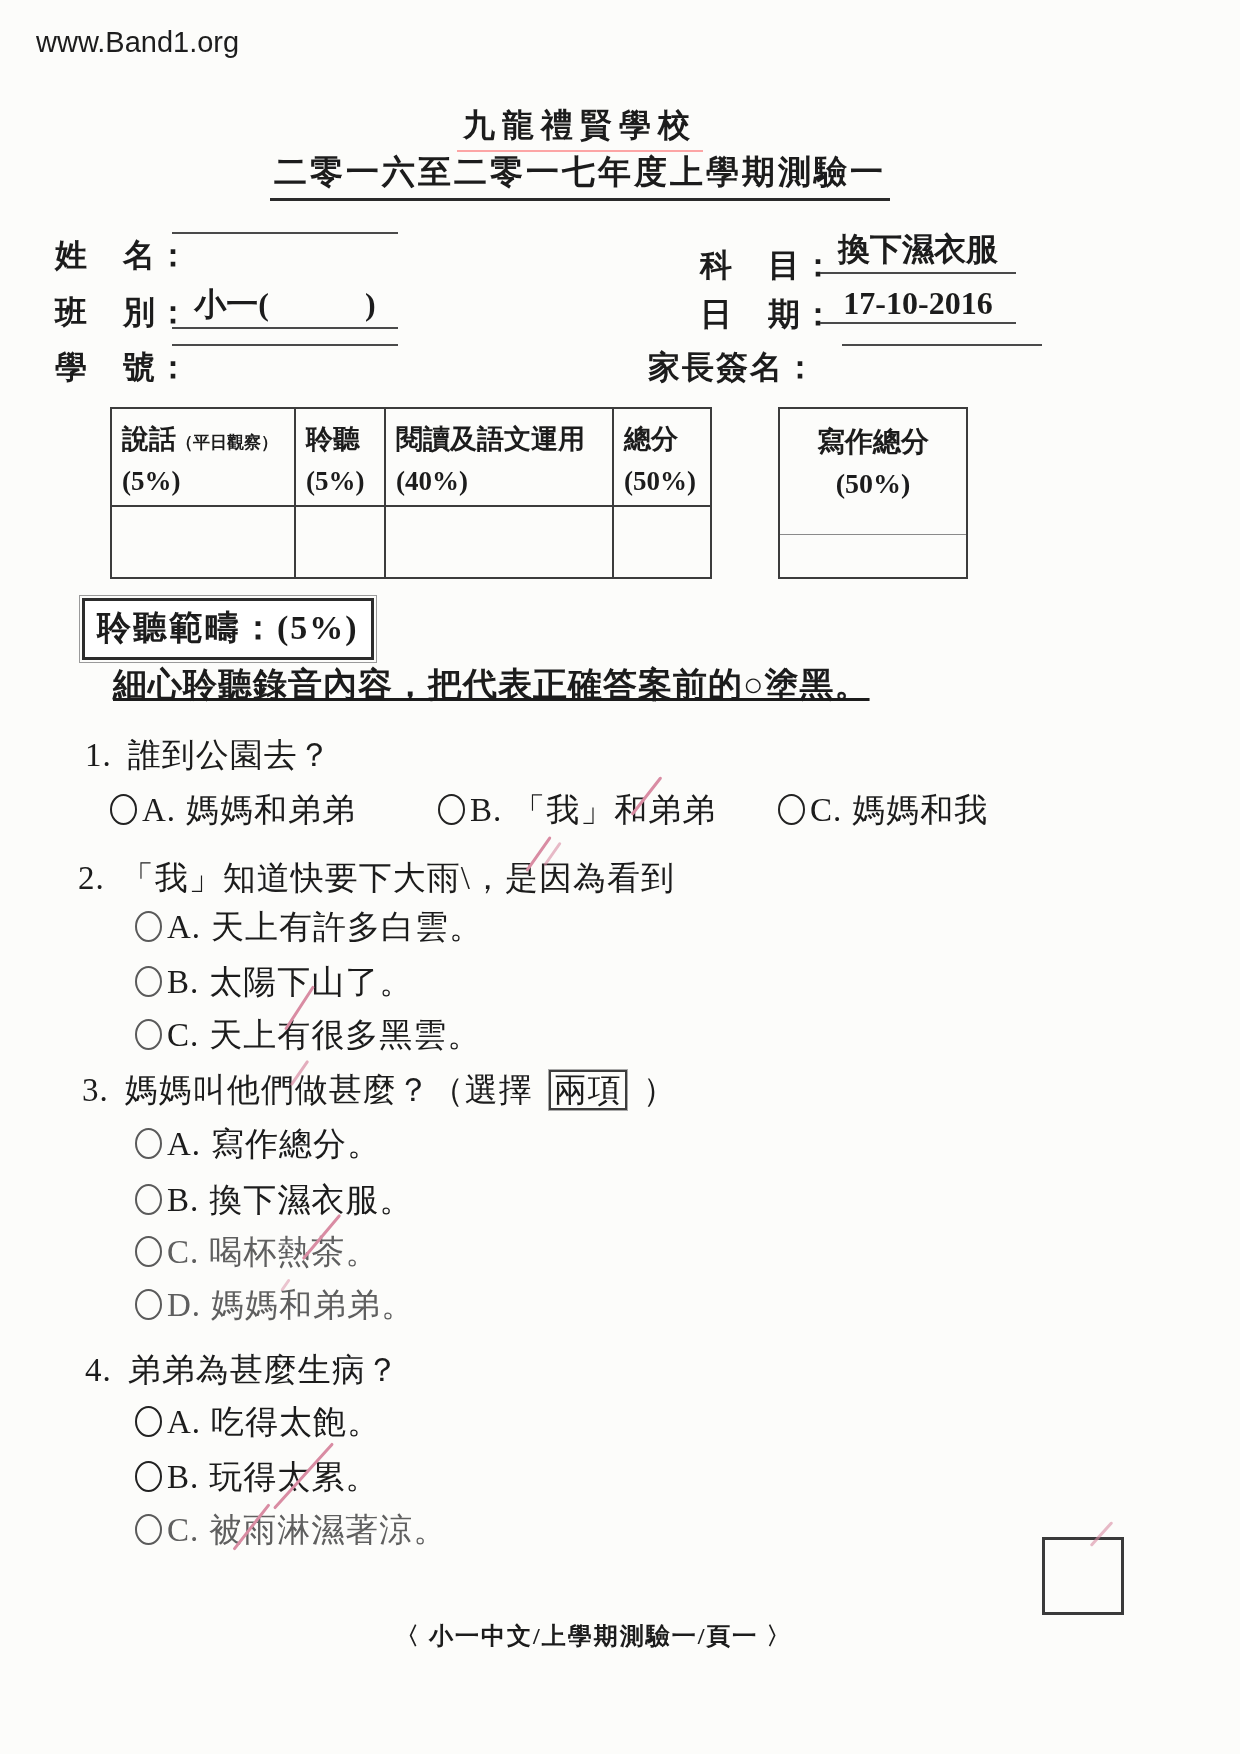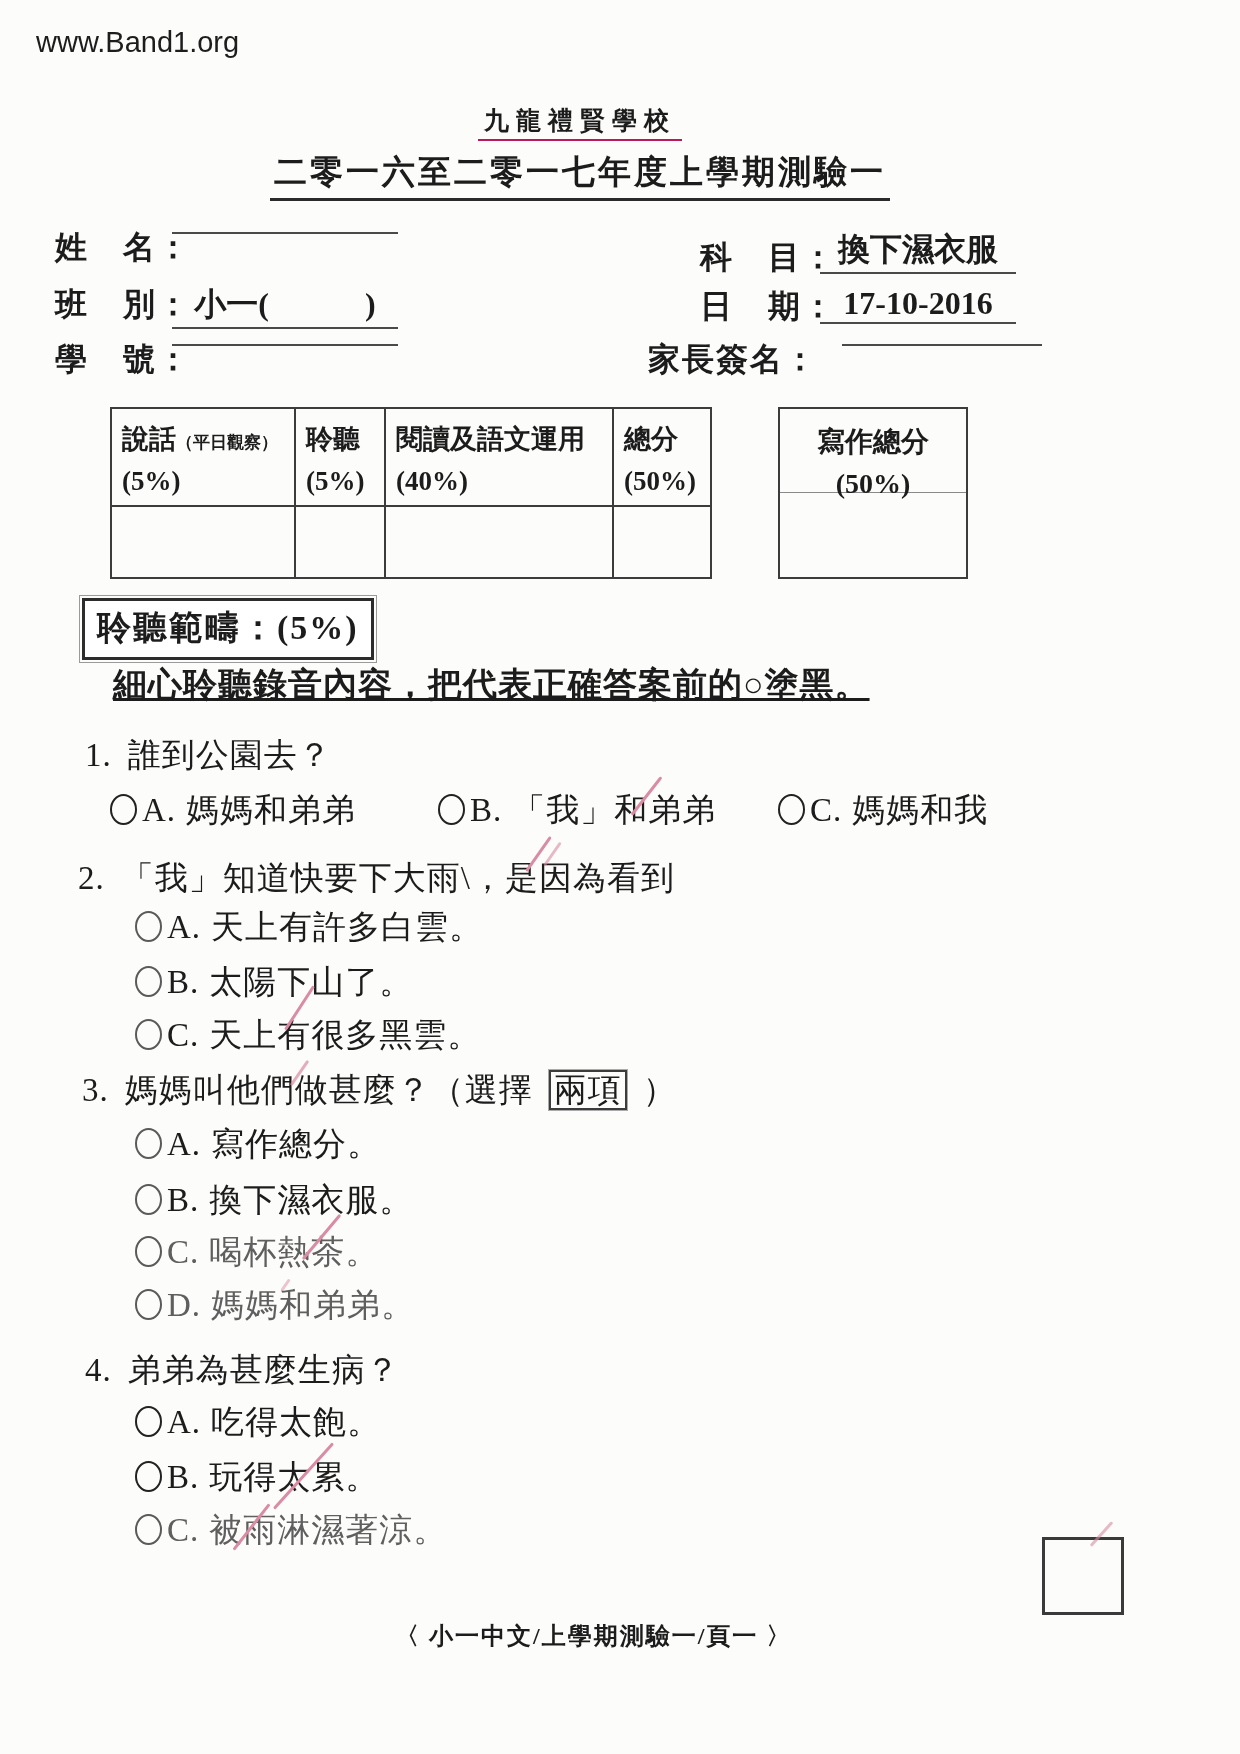--- a/index.html
+++ b/index.html
@@ -5,33 +5,33 @@
   html,body{margin:0;padding:0;background:#e8e8e8;}
   #page{
     position:relative;width:1240px;height:1754px;margin:0 auto;
     background:#fcfcfa;color:#1c1c1c;
     font-family:"Liberation Serif","DejaVu Serif",serif;
     overflow:hidden;
   }
   .abs{position:absolute;}
   .watermark{font-family:"Liberation Sans","DejaVu Sans",sans-serif;font-size:29px;color:#1d1d1d;}
   .center-wrap{left:0;width:1160px;text-align:center;}
-  .school{font-size:25px;font-weight:700;letter-spacing:7px;border-bottom:2px solid #be185d;padding:0 6px 2px 6px;display:inline-block;}
+  .school{font-size:32px;font-weight:700;letter-spacing:7px;border-bottom:2px solid #fca5a5;padding:0 6px 2px 6px;display:inline-block;}
   .subtitle{font-size:33px;font-weight:700;letter-spacing:3px;border-bottom:3px solid #2a2a2a;padding:0 4px 3px 4px;display:inline-block;}
-  .flabel{font-size:32px;font-weight:600;letter-spacing:2px;}
+  .flabel{font-size:32px;font-weight:600;letter-spacing:2px;margin-top:8px;}
   .blank{border-bottom:2px solid #4a4a4a;display:inline-block;text-align:center;font-size:32px;font-weight:600;}
   .score-table{display:flex;border:2px solid #3c3c3c;}
   .score-col{border-right:2px solid #3c3c3c;display:flex;flex-direction:column;}
   .score-col:last-child{border-right:none;}
   .cell-h{height:98px;border-bottom:2px solid #3c3c3c;padding:10px 6px 0 10px;box-sizing:border-box;
           font-size:27px;font-weight:700;line-height:1.55;}
   .cell-h .small{font-size:17px;font-weight:700;}
   .cell-e{height:70px;}
   .wbox{border:2px solid #3c3c3c;box-sizing:border-box;text-align:center;}
-  .wbox .wh{height:84px;border-bottom:1px solid #8a8a8a;padding-top:12px;box-sizing:border-box;
+  .wbox .wh{height:126px;border-bottom:1px solid #8a8a8a;padding-top:12px;box-sizing:border-box;
             font-size:28px;font-weight:700;line-height:1.5;}
   .section-box{border:3px solid #2c2c2c;outline:1px solid #9a9a9a;outline-offset:2px;
                font-size:34px;font-weight:700;padding:4px 12px 6px 12px;letter-spacing:2px;background:#fff;}
   .instruction{font-size:34px;font-weight:700;letter-spacing:1px;text-decoration:underline;}
   .question{font-size:33px;letter-spacing:1px;white-space:nowrap;}
   .q-num{margin-right:16px;}
   .option{font-size:33px;letter-spacing:1px;white-space:nowrap;}
   .circle{display:inline-block;width:23px;height:27px;border:2.5px solid #222;border-radius:50%;
           vertical-align:-4px;margin-right:5px;background:transparent;}
   .circle.lite{border-color:#5a5a5a;}

